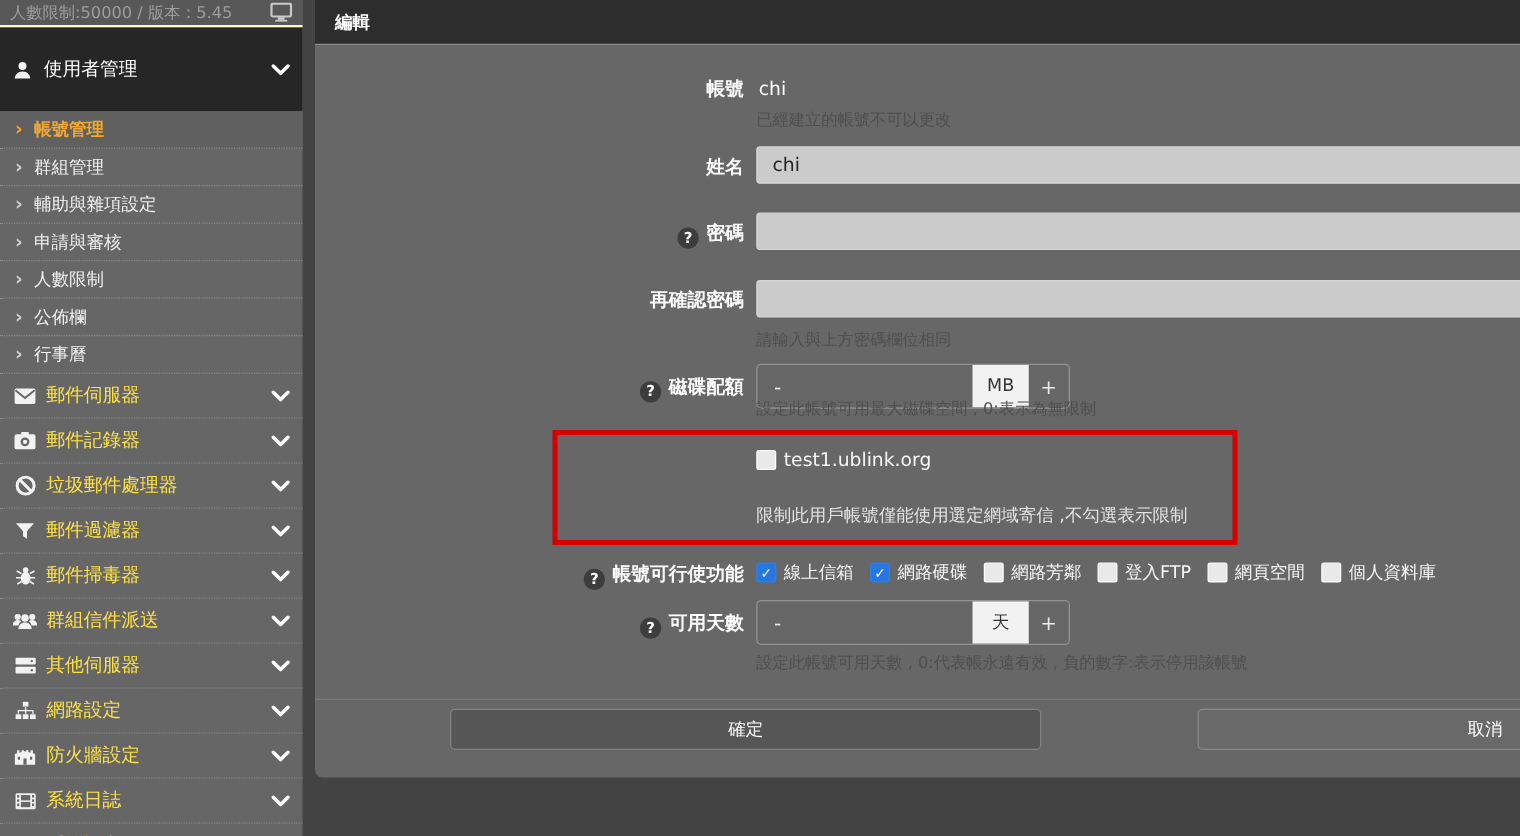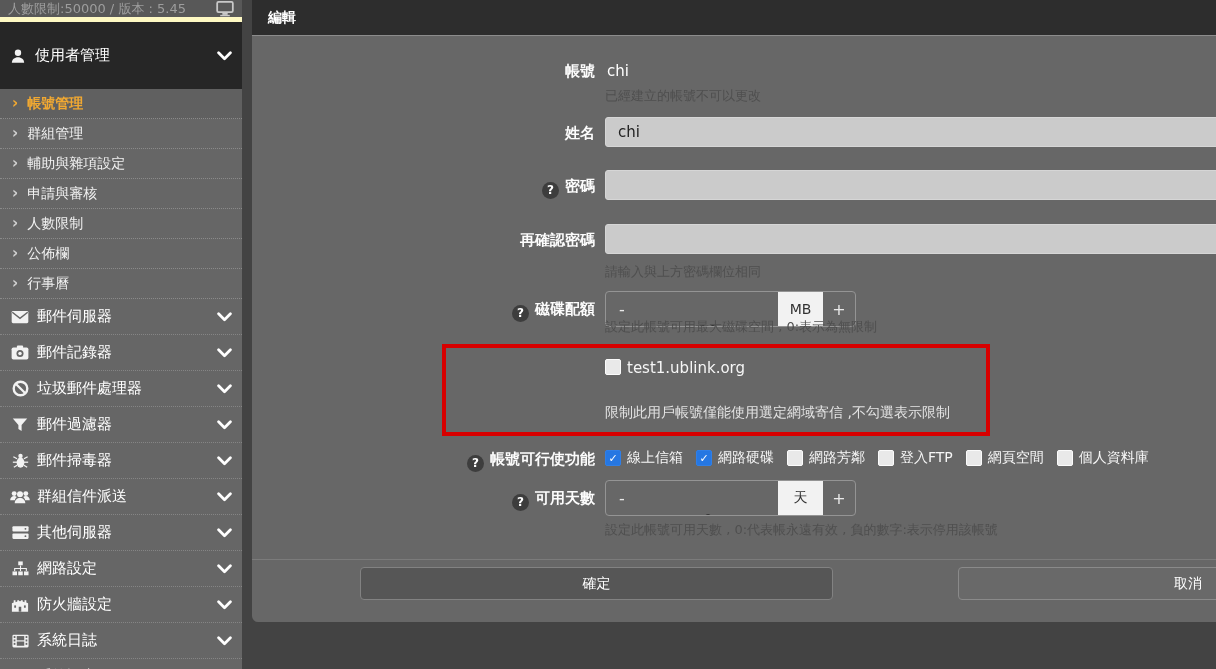--- a/index.html
+++ b/index.html
@@ -2,33 +2,33 @@
 <html><head>
 <meta charset="utf-8">
 <style>
   html,body{margin:0;padding:0;}
   body{font-family:"DejaVu Sans","Liberation Sans",sans-serif;}
   .stage{position:relative;width:1216px;height:669px;overflow:hidden;background:#434343;}
 
   
   .sidebar{position:absolute;left:0;top:0;width:242px;height:669px;background:#666;}
   .sb-top{height:22px;box-sizing:border-box;background:#585858;color:#9d9d9d;font-size:13px;
-          display:flex;align-items:center;padding:0 8px;border-bottom:5px solid #fef9c3;}
+          display:flex;align-items:center;padding:0 8px;border-bottom:2px solid #fef9c3;}
   .sb-top .txt{white-space:nowrap;}
   .sb-top .mon{margin-left:auto;display:flex;}
   .sb-section{height:35px;background:#262626;color:#fff;font-size:15px;display:flex;align-items:center;padding:16px 10px;}
   .sb-section .ico{display:flex;margin-right:9px;}
   .sb-section .chev{margin-left:auto;display:flex;}
   .sb-sub{height:30px;box-sizing:border-box;display:flex;align-items:center;padding-left:12px;
           color:#f1f1f1;font-size:14px;border-bottom:1px dotted #8a8a8a;cursor:pointer;}
   .sb-sub .arr{color:#cfcfcf;font-weight:bold;font-size:15px;margin-right:9px;line-height:1;}
   .sb-sub.active{color:#f0a832;font-weight:bold;background:#606060;}
   .sb-sub.active .arr{color:#f0a832;}
   .sb-item{height:36px;box-sizing:border-box;display:flex;align-items:center;padding:0 10px;
-           color:#ffffff;font-size:15px;border-bottom:1px dotted #858585;cursor:pointer;}
+           color:#fde047;font-size:15px;border-bottom:1px dotted #858585;cursor:pointer;}
   .sb-item .ico{display:flex;width:20px;justify-content:center;margin-right:7px;}
   .sb-item .chev{margin-left:auto;display:flex;}
 
   
   .panel{position:absolute;left:252px;top:0;width:980px;height:622px;background:#676767;
          border-radius:0 0 6px 6px;}
   .panel-title{height:36px;box-sizing:border-box;background:#2d2d2d;color:#fff;font-size:14px;font-weight:bold;
                display:flex;align-items:center;padding:0 16px;border-bottom:1px solid #8c8c8c;}
 
   .flabel{position:absolute;left:0;width:343px;text-align:right;color:#fcfcfc;font-weight:bold;
@@ -48,21 +48,21 @@
   .st-btn{width:32px;display:flex;align-items:center;justify-content:center;color:#e9e9e9;
           font-size:16px;cursor:pointer;}
   .st-num{width:140px;background:linear-gradient(#d5d5d5,#c1c1c1);display:flex;align-items:center;
           justify-content:center;font-size:15px;color:#333;margin-top:40px;}
   .st-unit{width:45px;background:#f2f2f2;display:flex;align-items:center;justify-content:center;
            font-size:14px;color:#333;}
 
   .redbox{position:absolute;left:190px;top:344px;width:548px;height:92px;box-sizing:border-box;
           border:4px solid #d70000;}
 
-  .cbrow{position:absolute;left:353px;display:flex;align-items:flex-start;}
+  .cbrow{position:absolute;left:353px;display:flex;align-items:center;}
   .cb{width:16px;height:16px;box-sizing:border-box;border-radius:2px;background:#e9e9e9;
       border:1px solid #fbfbfb;display:flex;align-items:center;justify-content:center;
       font-size:11px;font-weight:bold;color:#fff;cursor:pointer;flex:none;}
   .cb.checked{background:#2677e2;border-color:#2f7fe8;}
   .cblabel{margin-left:6px;color:#f6f6f6;font-size:14px;white-space:nowrap;}
   .featitem{display:flex;align-items:center;margin-right:13px;}
 
   .pdivider{position:absolute;left:0;top:559px;width:100%;border-top:1px solid #7b7b7b;}
   .btn{position:absolute;top:567px;height:33px;box-sizing:border-box;border-radius:4px;color:#fff;
        font-size:14px;display:flex;align-items:center;justify-content:center;cursor:pointer;}

